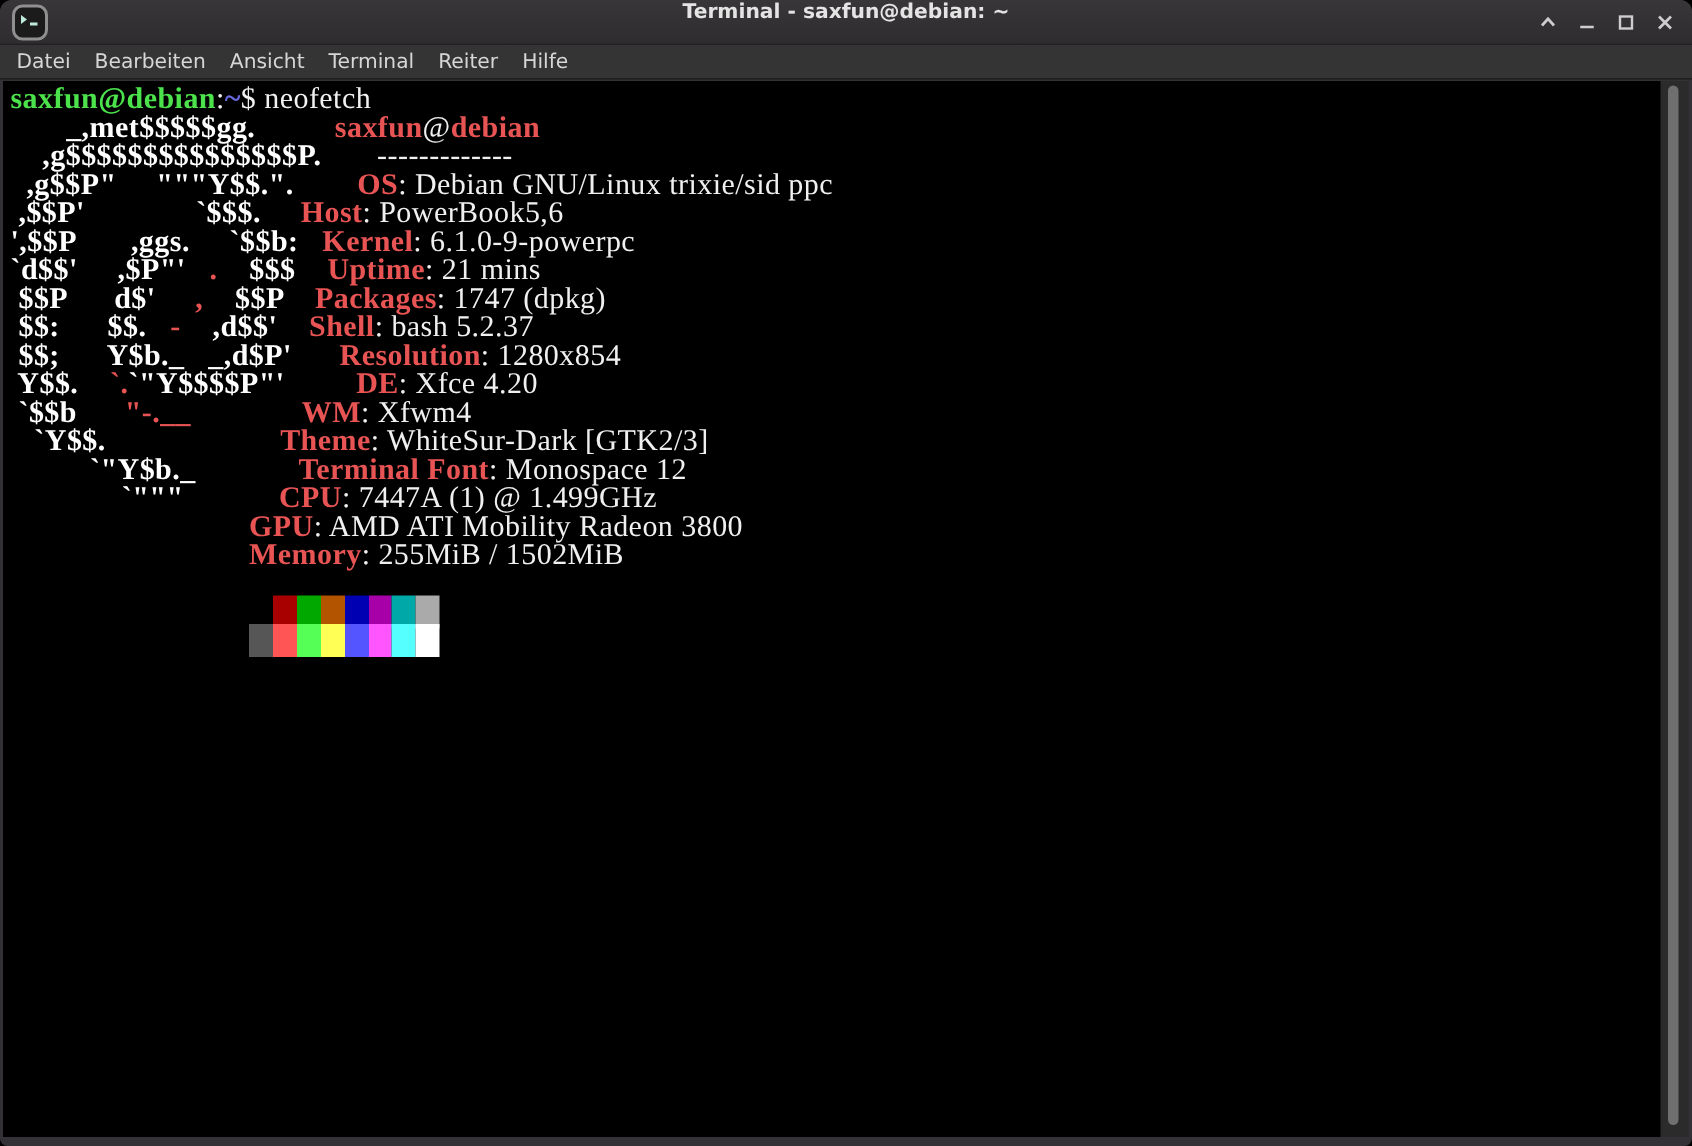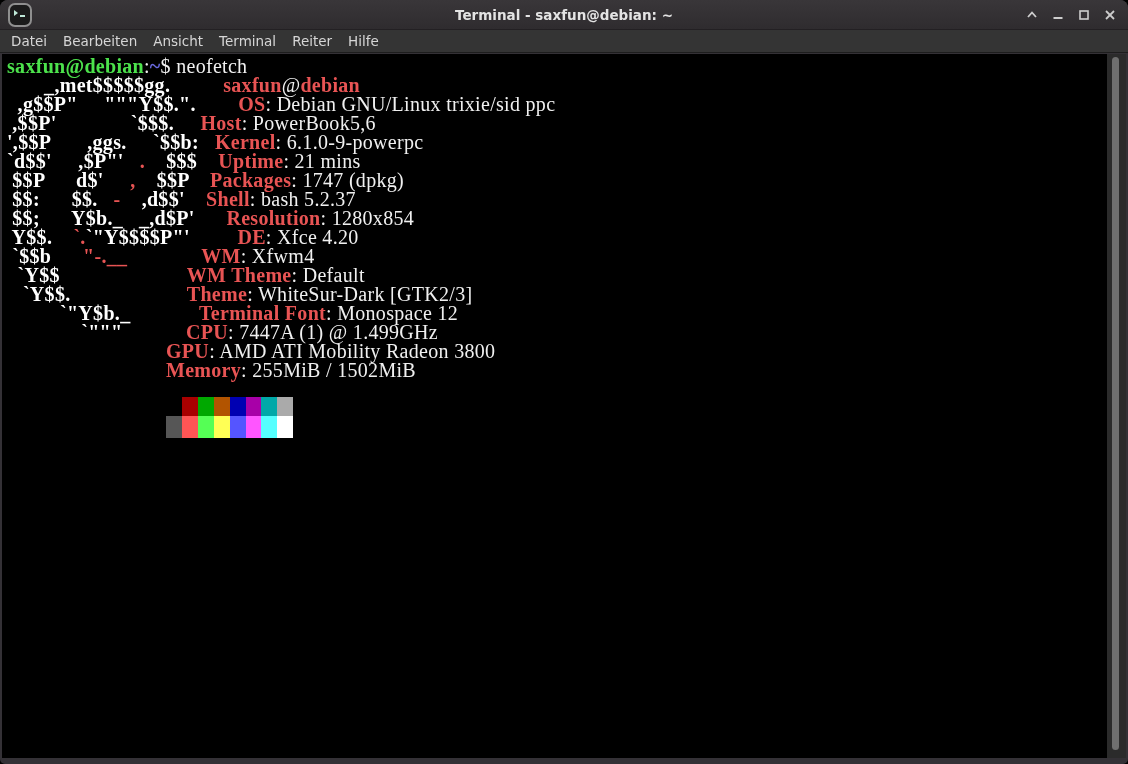--- a/index.html
+++ b/index.html
@@ -4,21 +4,21 @@
 <style>
   * { margin:0; padding:0; box-sizing:border-box; }
   html,body { width:1128px; height:764px; background:#000; font-family:"DejaVu Sans", sans-serif; }
 
   .window { position:absolute; inset:0; background:#343136; border-radius:8px 8px 5px 5px;
             overflow:hidden; }
 
   
   .titlebar { position:relative; height:30px;
               background:linear-gradient(#393639,#2f2c2f);
-              border-bottom:1px solid #232023; display:flex; align-items:center; }
+              border-bottom:1px solid #232023; display:flex; align-items:flex-start; }
   .app-icon { position:absolute; left:8px; top:3px; width:24px; height:24px;
               border:2px solid #8f8f8f; border-radius:7px; background:#1b1b1b; }
   .app-icon .ic-prompt { position:absolute; left:4px; top:5px; width:0; height:0;
               border-left:4px solid #bfe9d8; border-top:3px solid transparent;
               border-bottom:3px solid transparent; }
   .app-icon .ic-underscore { position:absolute; left:10px; top:10px; width:5px; height:2px;
               background:#bfe9d8; }
   .title { flex:1; text-align:center; color:#e4e4e4; font-size:13.5px; font-weight:bold; }
   .controls { position:absolute; right:5px; top:0; height:30px; display:flex; align-items:center; }
   .ctrl { width:26px; height:26px; display:flex; align-items:center; justify-content:center;
@@ -91,30 +91,30 @@
       <div class="menu-item">Ansicht</div>
       <div class="menu-item">Terminal</div>
       <div class="menu-item">Reiter</div>
       <div class="menu-item">Hilfe</div>
     </nav>
 
   <div class="term-area">
     <div class="screen" id="screen">
         <div class="line"><span class="s-g">saxfun@debian</span><span class="s-w">:</span><span class="s-b">~</span><span class="s-w">$ neofetch</span></div>
         <div class="line"><span class="s-W">       _,met$$$$$gg.          </span><span class="s-r">saxfun</span><span class="s-w">@</span><span class="s-r">debian</span></div>
+        <div class="line"><span class="s-W">    ,g$$$$$$$$$$$$$$$P.       </span><span class="s-w">-------------</span></div>
         <div class="line"><span class="s-W">  ,g$$P"     """Y$$.".        </span><span class="s-r">OS</span><span class="s-w">: Debian GNU/Linux trixie/sid ppc</span></div>
         <div class="line"><span class="s-W"> ,$$P'              `$$$.     </span><span class="s-r">Host</span><span class="s-w">: PowerBook5,6</span></div>
         <div class="line"><span class="s-W">',$$P       ,ggs.     `$$b:   </span><span class="s-r">Kernel</span><span class="s-w">: 6.1.0-9-powerpc</span></div>
         <div class="line"><span class="s-W">`d$$'     ,$P"'   </span><span class="s-r">.</span><span class="s-W">    $$$    </span><span class="s-r">Uptime</span><span class="s-w">: 21 mins</span></div>
         <div class="line"><span class="s-W"> $$P      d$'     </span><span class="s-r">,</span><span class="s-W">    $$P    </span><span class="s-r">Packages</span><span class="s-w">: 1747 (dpkg)</span></div>
         <div class="line"><span class="s-W"> $$:      $$.   </span><span class="s-r">-</span><span class="s-W">    ,d$$'    </span><span class="s-r">Shell</span><span class="s-w">: bash 5.2.37</span></div>
         <div class="line"><span class="s-W"> $$;      Y$b._   _,d$P'      </span><span class="s-r">Resolution</span><span class="s-w">: 1280x854</span></div>
         <div class="line"><span class="s-W"> Y$$.    </span><span class="s-r">`.</span><span class="s-W">`"Y$$$$P"'         </span><span class="s-r">DE</span><span class="s-w">: Xfce 4.20</span></div>
         <div class="line"><span class="s-W"> `$$b      </span><span class="s-r">"-.__</span><span class="s-W">              </span><span class="s-r">WM</span><span class="s-w">: Xfwm4</span></div>
-        <div class="line"><span class="s-W">  `Y$$                        </span><span class="s-r">WM Theme</span><span class="s-w">: Default</span></div>
         <div class="line"><span class="s-W">   `Y$$.                      </span><span class="s-r">Theme</span><span class="s-w">: WhiteSur-Dark [GTK2/3]</span></div>
         <div class="line"><span class="s-W">          `"Y$b._             </span><span class="s-r">Terminal Font</span><span class="s-w">: Monospace 12</span></div>
         <div class="line"><span class="s-W">              `"""            </span><span class="s-r">CPU</span><span class="s-w">: 7447A (1) @ 1.499GHz</span></div>
         <div class="line"><span class="s-w">                              </span><span class="s-r">GPU</span><span class="s-w">: AMD ATI Mobility Radeon 3800</span></div>
         <div class="line"><span class="s-w">                              </span><span class="s-r">Memory</span><span class="s-w">: 255MiB / 1502MiB</span></div>
         <div class="line"></div>
         <div class="line"><span class="s-w">                              </span><span style="background-color: rgb(0, 0, 0);">   </span><span style="background-color: rgb(168, 0, 0);">   </span><span style="background-color: rgb(0, 168, 0);">   </span><span style="background-color: rgb(178, 84, 0);">   </span><span style="background-color: rgb(0, 0, 178);">   </span><span style="background-color: rgb(168, 0, 168);">   </span><span style="background-color: rgb(0, 168, 168);">   </span><span style="background-color: rgb(170, 170, 170);">   </span></div>
         <div class="line"><span class="s-w">                              </span><span style="background-color: rgb(86, 86, 86);">   </span><span style="background-color: rgb(255, 85, 85);">   </span><span style="background-color: rgb(85, 255, 85);">   </span><span style="background-color: rgb(255, 255, 85);">   </span><span style="background-color: rgb(85, 85, 255);">   </span><span style="background-color: rgb(255, 85, 255);">   </span><span style="background-color: rgb(85, 255, 255);">   </span><span style="background-color: rgb(255, 255, 255);">   </span></div>
         <div class="line"></div>
         <div class="line"></div>

